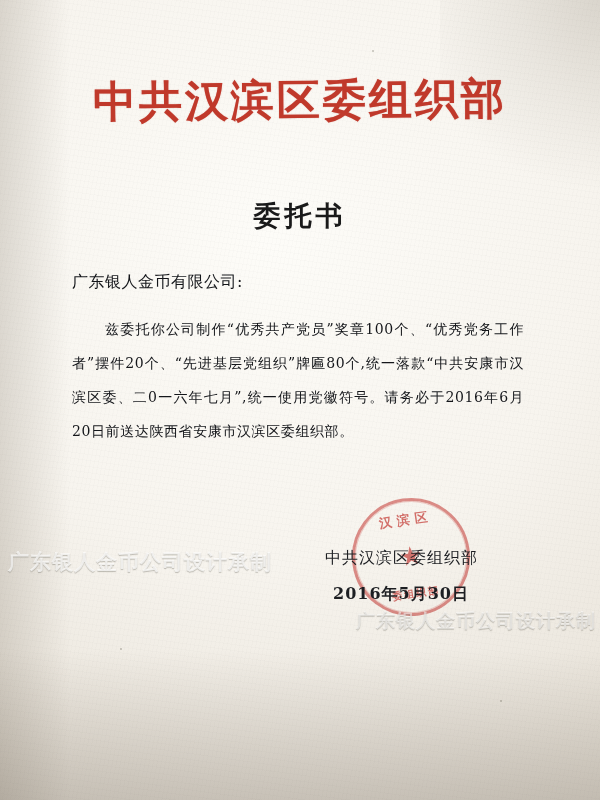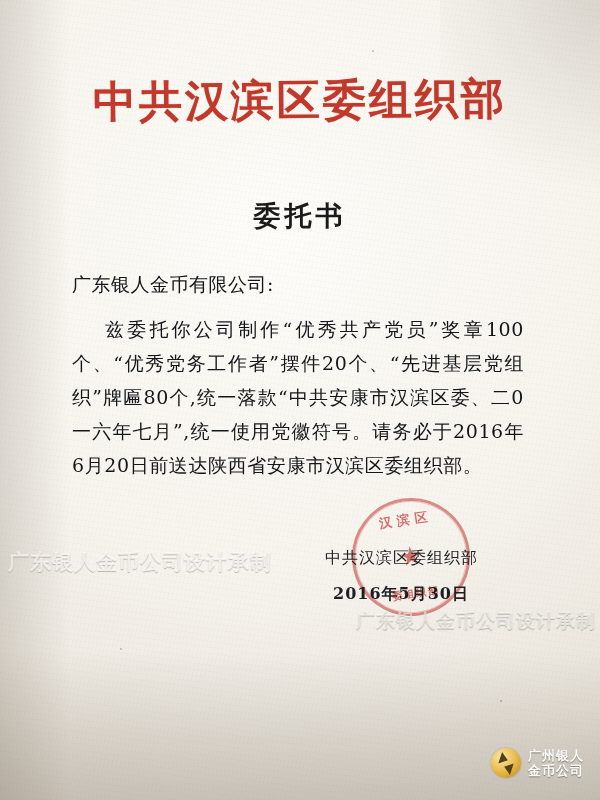--- a/index.html
+++ b/index.html
@@ -79,31 +79,31 @@
     font-size: 27px;
     letter-spacing: 4px;
     color: #1a1a1a;
   }
 
   
   .addressee {
     position: absolute;
     top: 272px;
     left: 72px;
-    font-size: 19px;
+    font-size: 16px;
     letter-spacing: 0.5px;
     color: #14161a;
     font-family: "DejaVu Serif", serif;
   }
   .body-block {
     position: absolute;
     top: 312px;
     left: 72px;
     width: 452px;
-    font-size: 19px;
+    font-size: 14px;
     line-height: 34px;
     letter-spacing: 0.6px;
     color: #14161a;
     font-family: "DejaVu Serif", serif;
     text-align: justify;
     text-indent: 33px;
   }
 
   
   .signature {
@@ -262,20 +262,13 @@
   </div>
 
   <div class="signature">
     <div>中共汉滨区委组织部</div>
     <div class="sig-date">2016年5月30日</div>
   </div>
 
   <div class="watermark wm-1">广东银人金币公司设计承制</div>
   <div class="watermark wm-2">广东银人金币公司设计承制</div>
 
-  <div class="logo">
-    <div class="logo-mark"></div>
-    <div class="logo-text">
-      <div>广州银人</div>
-      <div>金币公司</div>
-    </div>
-  </div>
 </div>
 
 </body></html>

